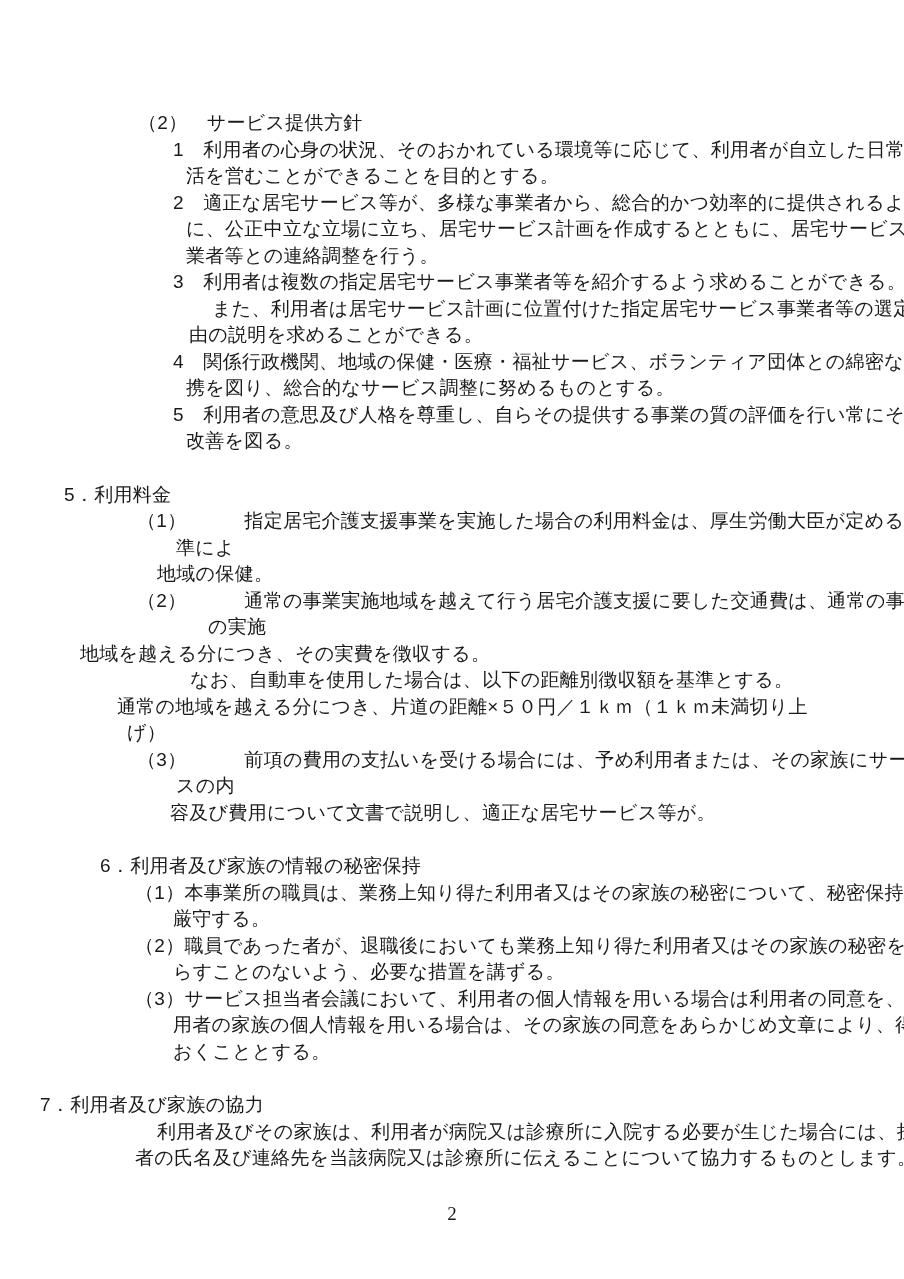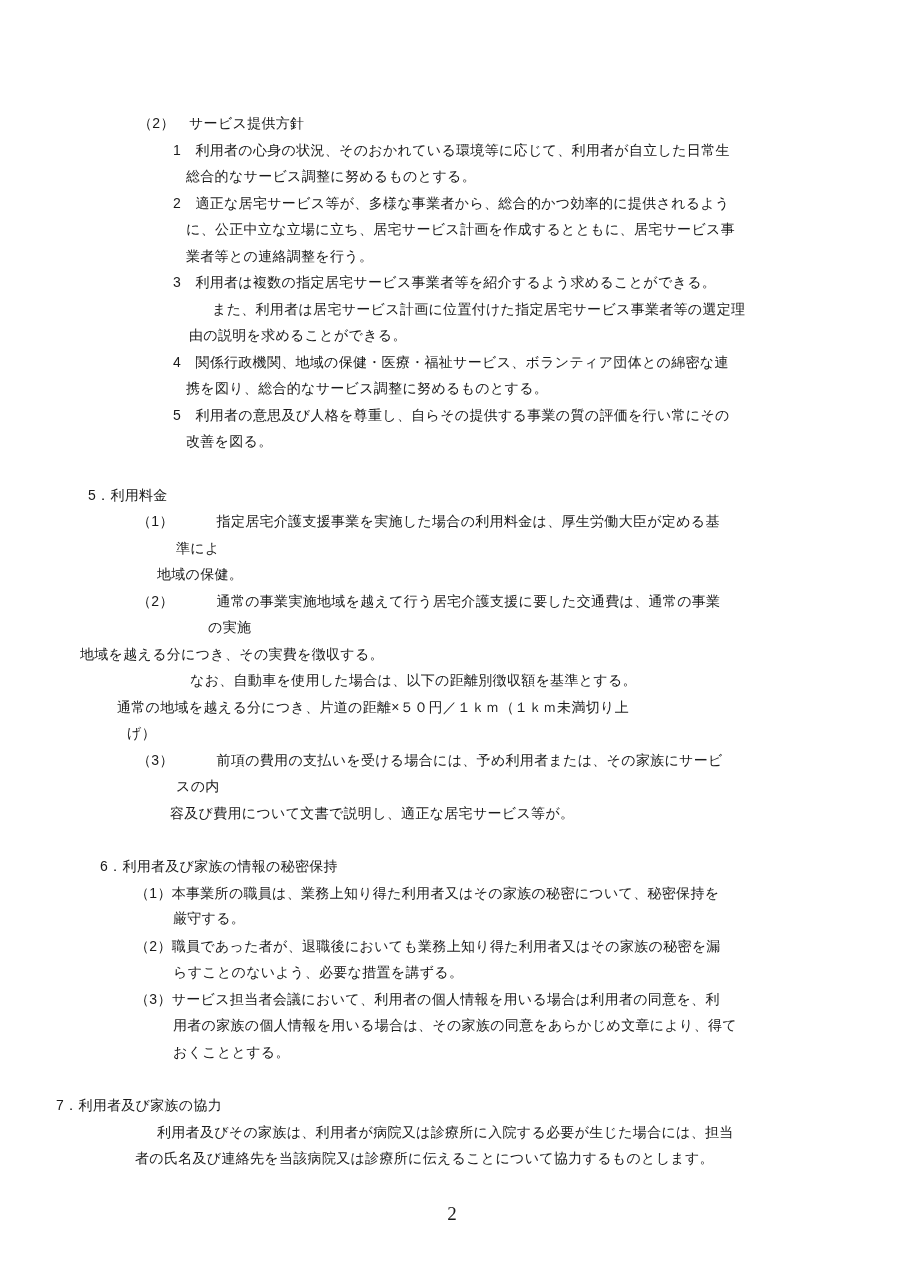--- a/index.html
+++ b/index.html
@@ -10,21 +10,21 @@
     margin: 0 auto;
     background: #ffffff;
     color: #1a1a1a;
     font-family: "Liberation Sans", "DejaVu Sans", sans-serif;
     overflow: hidden;
   }
   .content {
     padding-top: 110px;
   }
   .line {
-    font-size: 14px;
+    font-size: 19px;
     line-height: 26.5px;
     white-space: pre;
     letter-spacing: 0.3px;
   }
   .line.gap-before {
     margin-top: 27px;
   }
   .page-number {
     margin-top: 30px;
     width: 100%;
@@ -35,50 +35,50 @@
     color: #1a1a1a;
   }
 </style>
 </head>
 <body>
 
 <div class="page">
   <div class="content">
       <div class="line" style="padding-left: 138px;">（2）　サービス提供方針</div>
       <div class="line" style="padding-left: 173px;">1　利用者の心身の状況、そのおかれている環境等に応じて、利用者が自立した日常生</div>
-      <div class="line" style="padding-left: 186px;">総合的なサービス調整に努めるものとする。</div>
+      <div class="line" style="padding-left: 186px;">活を営むことができることを目的とする。</div>
       <div class="line" style="padding-left: 173px;">2　適正な居宅サービス等が、多様な事業者から、総合的かつ効率的に提供されるよう</div>
       <div class="line" style="padding-left: 186px;">に、公正中立な立場に立ち、居宅サービス計画を作成するとともに、居宅サービス事</div>
       <div class="line" style="padding-left: 186px;">業者等との連絡調整を行う。</div>
       <div class="line" style="padding-left: 173px;">3　利用者は複数の指定居宅サービス事業者等を紹介するよう求めることができる。</div>
       <div class="line" style="padding-left: 212px;">また、利用者は居宅サービス計画に位置付けた指定居宅サービス事業者等の選定理</div>
       <div class="line" style="padding-left: 189px;">由の説明を求めることができる。</div>
       <div class="line" style="padding-left: 173px;">4　関係行政機関、地域の保健・医療・福祉サービス、ボランティア団体との綿密な連</div>
       <div class="line" style="padding-left: 186px;">携を図り、総合的なサービス調整に努めるものとする。</div>
       <div class="line" style="padding-left: 173px;">5　利用者の意思及び人格を尊重し、自らその提供する事業の質の評価を行い常にその</div>
       <div class="line" style="padding-left: 186px;">改善を図る。</div>
-      <div class="line gap-before" style="padding-left: 64px; margin-left: 24px;">5．利用料金</div>
+      <div class="line gap-before" style="padding-left: 64px;">5．利用料金</div>
       <div class="line" style="padding-left: 137px;">（1）　　　指定居宅介護支援事業を実施した場合の利用料金は、厚生労働大臣が定める基</div>
       <div class="line" style="padding-left: 176px;">準によ</div>
       <div class="line" style="padding-left: 157px;">地域の保健。</div>
       <div class="line" style="padding-left: 137px;">（2）　　　通常の事業実施地域を越えて行う居宅介護支援に要した交通費は、通常の事業</div>
       <div class="line" style="padding-left: 176px; margin-left: 32px;">の実施</div>
       <div class="line" style="padding-left: 80px;">地域を越える分につき、その実費を徴収する。</div>
       <div class="line" style="padding-left: 190px;">なお、自動車を使用した場合は、以下の距離別徴収額を基準とする。</div>
       <div class="line" style="padding-left: 117px;">通常の地域を越える分につき、片道の距離×５０円／１ｋｍ（１ｋｍ未満切り上</div>
       <div class="line" style="padding-left: 127px;">げ）</div>
       <div class="line" style="padding-left: 137px;">（3）　　　前項の費用の支払いを受ける場合には、予め利用者または、その家族にサービ</div>
       <div class="line" style="padding-left: 176px;">スの内</div>
       <div class="line" style="padding-left: 170px;">容及び費用について文書で説明し、適正な居宅サービス等が。</div>
       <div class="line gap-before" style="padding-left: 100px;">6．利用者及び家族の情報の秘密保持</div>
       <div class="line" style="padding-left: 135px;">（1）本事業所の職員は、業務上知り得た利用者又はその家族の秘密について、秘密保持を</div>
-      <div class="line" style="padding-left: 173px; font-family: Liberation Mono, monospace;">厳守する。</div>
+      <div class="line" style="padding-left: 173px;">厳守する。</div>
       <div class="line" style="padding-left: 135px;">（2）職員であった者が、退職後においても業務上知り得た利用者又はその家族の秘密を漏</div>
       <div class="line" style="padding-left: 173px;">らすことのないよう、必要な措置を講ずる。</div>
       <div class="line" style="padding-left: 135px;">（3）サービス担当者会議において、利用者の個人情報を用いる場合は利用者の同意を、利</div>
       <div class="line" style="padding-left: 173px;">用者の家族の個人情報を用いる場合は、その家族の同意をあらかじめ文章により、得て</div>
       <div class="line" style="padding-left: 173px;">おくこととする。</div>
-      <div class="line gap-before" style="padding-left: 40px; margin-left: 16px;">7．利用者及び家族の協力</div>
+      <div class="line gap-before" style="padding-left: 40px;">7．利用者及び家族の協力</div>
       <div class="line" style="padding-left: 157px;">利用者及びその家族は、利用者が病院又は診療所に入院する必要が生じた場合には、担当</div>
       <div class="line" style="padding-left: 135px;">者の氏名及び連絡先を当該病院又は診療所に伝えることについて協力するものとします。</div>
     </div>
   <div class="page-number">2</div>
 </div>
 
 </body></html>

